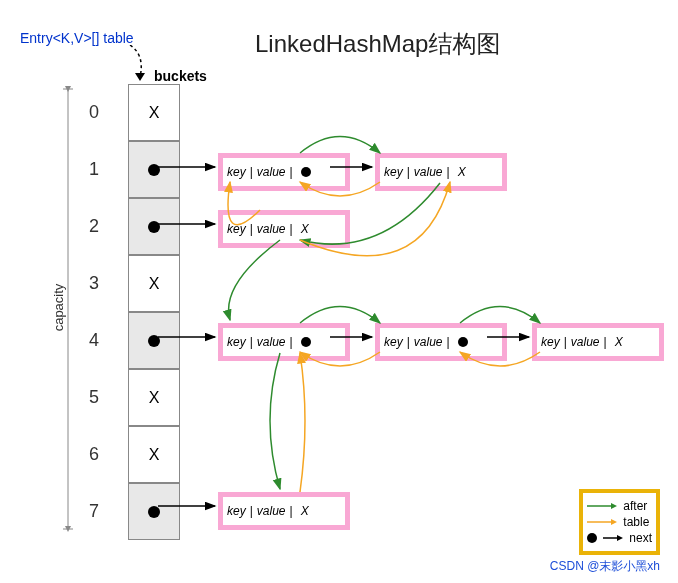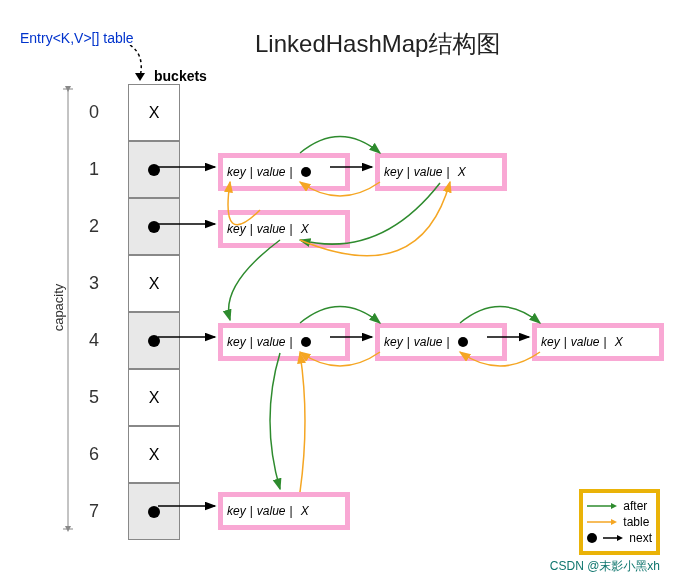--- a/index.html
+++ b/index.html
@@ -113,21 +113,21 @@
     display: flex;
     align-items: center;
     gap: 6px;
     margin: 2px 0;
   }
   .watermark {
     position: absolute;
     bottom: 8px;
     right: 18px;
     font-size: 12px;
-    color: #0f766e;
+    color: #1d4ed8;
   }
 </style>
 </head>
 <body>
 
 <div class="title">LinkedHashMap结构图</div>
 <div class="table-label">Entry&lt;K,V&gt;[] table</div>
 <div class="buckets-label">buckets</div>
 <div class="capacity-label">capacity</div>
 

